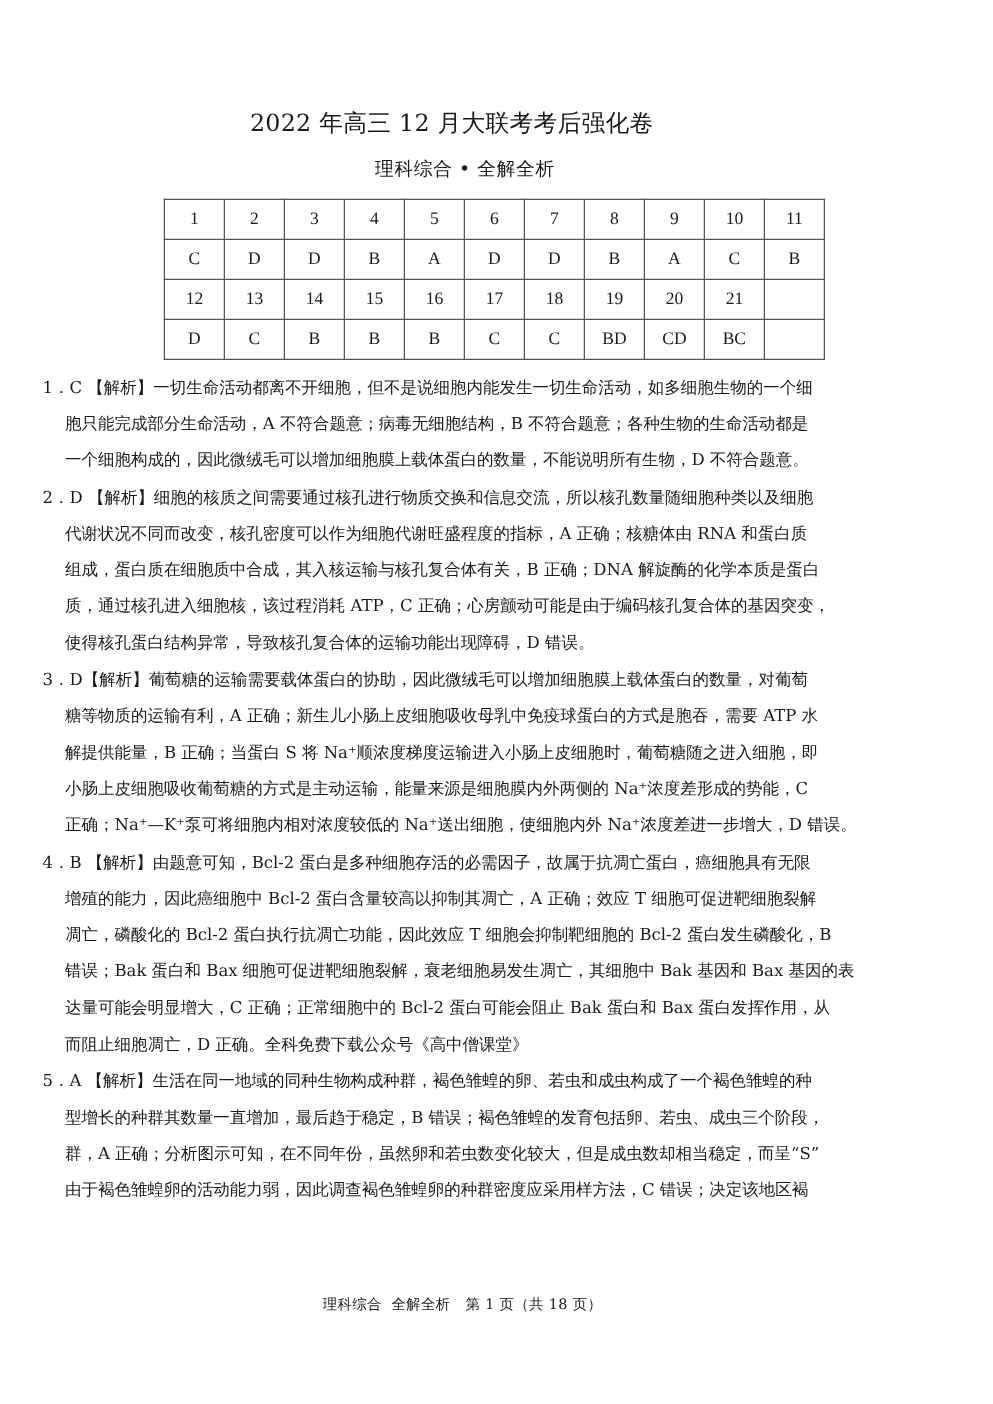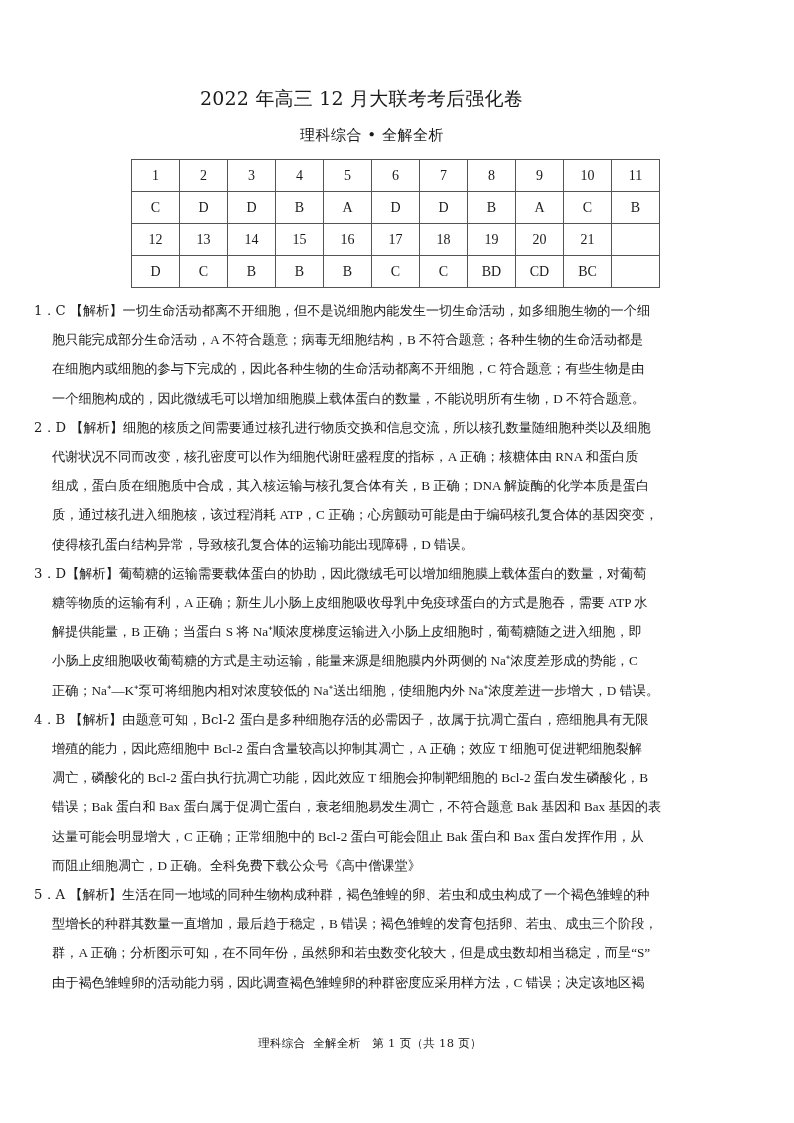--- a/index.html
+++ b/index.html
@@ -6,21 +6,21 @@
   body { width: 794px; height: 1123px; position: relative; overflow: hidden;
          font-family: "DejaVu Serif", "Liberation Serif", serif; color: #1a1a1a; }
   .title { position: absolute; left: 200px; top: 86px; font-size: 19px; white-space: nowrap; letter-spacing: 0.2px; }
   .subtitle { position: absolute; left: 300px; top: 126px; font-size: 15px; white-space: nowrap; letter-spacing: 0.5px; }
   table.answers { position: absolute; left: 131px; top: 159px; border-collapse: collapse; }
   table.answers td { width: 47px; height: 31px; border: 1px solid #555; text-align: center;
                      font-family: "Liberation Serif", serif; font-size: 14px; padding: 0; }
   .content { position: absolute; left: 34px; top: 296px; width: 694px; }
   .q { font-size: 13.2px; line-height: 29.2px; margin-bottom: 0px; }
   .q .line { display: block; white-space: nowrap; text-align: justify; }
-  .q .line.indent { padding-left: 18px; font-family: Liberation Serif, serif; }
+  .q .line.indent { padding-left: 18px; }
   .footer { position: absolute; left: 0; width: 740px; top: 1036px; text-align: center;
             font-size: 11.5px; white-space: pre; letter-spacing: 0.3px; }
 </style>
 </head>
 <body>
 
 <div class="title">2022 年高三 12 月大联考考后强化卷</div>
 <div class="subtitle">理科综合 • 全解全析</div>
 
 <table class="answers">
@@ -77,42 +77,41 @@
         <td>BC</td>
         <td></td>
       </tr>
     </tbody>
 </table>
 
 <div class="content">
   <div class="q">
     <span class="line">1．C 【解析】一切生命活动都离不开细胞，但不是说细胞内能发生一切生命活动，如多细胞生物的一个细</span>
     <span class="line indent">胞只能完成部分生命活动，A 不符合题意；病毒无细胞结构，B 不符合题意；各种生物的生命活动都是</span>
-    <span class="line indent">在细胞内或细胞的参与下完成的，因此各种生物的生命活动都离不开细胞，C 符合题意；有些生物是由</span>
     <span class="line indent">一个细胞构成的，因此微绒毛可以增加细胞膜上载体蛋白的数量，不能说明所有生物，D 不符合题意。</span>
   </div>
   <div class="q">
     <span class="line">2．D 【解析】细胞的核质之间需要通过核孔进行物质交换和信息交流，所以核孔数量随细胞种类以及细胞</span>
     <span class="line indent">代谢状况不同而改变，核孔密度可以作为细胞代谢旺盛程度的指标，A 正确；核糖体由 RNA 和蛋白质</span>
     <span class="line indent">组成，蛋白质在细胞质中合成，其入核运输与核孔复合体有关，B 正确；DNA 解旋酶的化学本质是蛋白</span>
     <span class="line indent">质，通过核孔进入细胞核，该过程消耗 ATP，C 正确；心房颤动可能是由于编码核孔复合体的基因突变，</span>
     <span class="line indent">使得核孔蛋白结构异常，导致核孔复合体的运输功能出现障碍，D 错误。</span>
   </div>
   <div class="q">
     <span class="line">3．D【解析】葡萄糖的运输需要载体蛋白的协助，因此微绒毛可以增加细胞膜上载体蛋白的数量，对葡萄</span>
     <span class="line indent">糖等物质的运输有利，A 正确；新生儿小肠上皮细胞吸收母乳中免疫球蛋白的方式是胞吞，需要 ATP 水</span>
     <span class="line indent">解提供能量，B 正确；当蛋白 S 将 Na⁺顺浓度梯度运输进入小肠上皮细胞时，葡萄糖随之进入细胞，即</span>
     <span class="line indent">小肠上皮细胞吸收葡萄糖的方式是主动运输，能量来源是细胞膜内外两侧的 Na⁺浓度差形成的势能，C</span>
     <span class="line indent">正确；Na⁺—K⁺泵可将细胞内相对浓度较低的 Na⁺送出细胞，使细胞内外 Na⁺浓度差进一步增大，D 错误。</span>
   </div>
   <div class="q">
     <span class="line">4．B 【解析】由题意可知，Bcl-2 蛋白是多种细胞存活的必需因子，故属于抗凋亡蛋白，癌细胞具有无限</span>
     <span class="line indent">增殖的能力，因此癌细胞中 Bcl-2 蛋白含量较高以抑制其凋亡，A 正确；效应 T 细胞可促进靶细胞裂解</span>
     <span class="line indent">凋亡，磷酸化的 Bcl-2 蛋白执行抗凋亡功能，因此效应 T 细胞会抑制靶细胞的 Bcl-2 蛋白发生磷酸化，B</span>
-    <span class="line indent">错误；Bak 蛋白和 Bax 蛋白属于促凋亡蛋白，衰老细胞易发生凋亡，不符合题意 Bak 基因和 Bax 基因的表</span>
+    <span class="line indent">错误；Bak 蛋白和 Bax 细胞可促进靶细胞裂解，衰老细胞易发生凋亡，其细胞中 Bak 基因和 Bax 基因的表</span>
     <span class="line indent">达量可能会明显增大，C 正确；正常细胞中的 Bcl-2 蛋白可能会阻止 Bak 蛋白和 Bax 蛋白发挥作用，从</span>
     <span class="line indent">而阻止细胞凋亡，D 正确。全科免费下载公众号《高中僧课堂》</span>
   </div>
   <div class="q">
     <span class="line">5．A 【解析】生活在同一地域的同种生物构成种群，褐色雏蝗的卵、若虫和成虫构成了一个褐色雏蝗的种</span>
     <span class="line indent">型增长的种群其数量一直增加，最后趋于稳定，B 错误；褐色雏蝗的发育包括卵、若虫、成虫三个阶段，</span>
     <span class="line indent">群，A 正确；分析图示可知，在不同年份，虽然卵和若虫数变化较大，但是成虫数却相当稳定，而呈“S”</span>
     <span class="line indent">由于褐色雏蝗卵的活动能力弱，因此调查褐色雏蝗卵的种群密度应采用样方法，C 错误；决定该地区褐</span>
   </div>
 </div>

